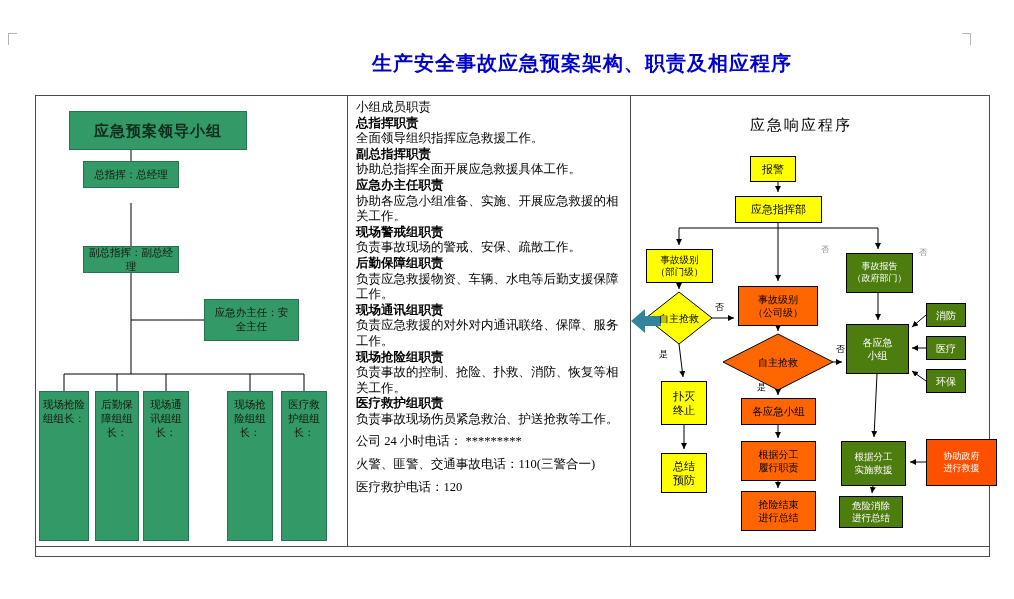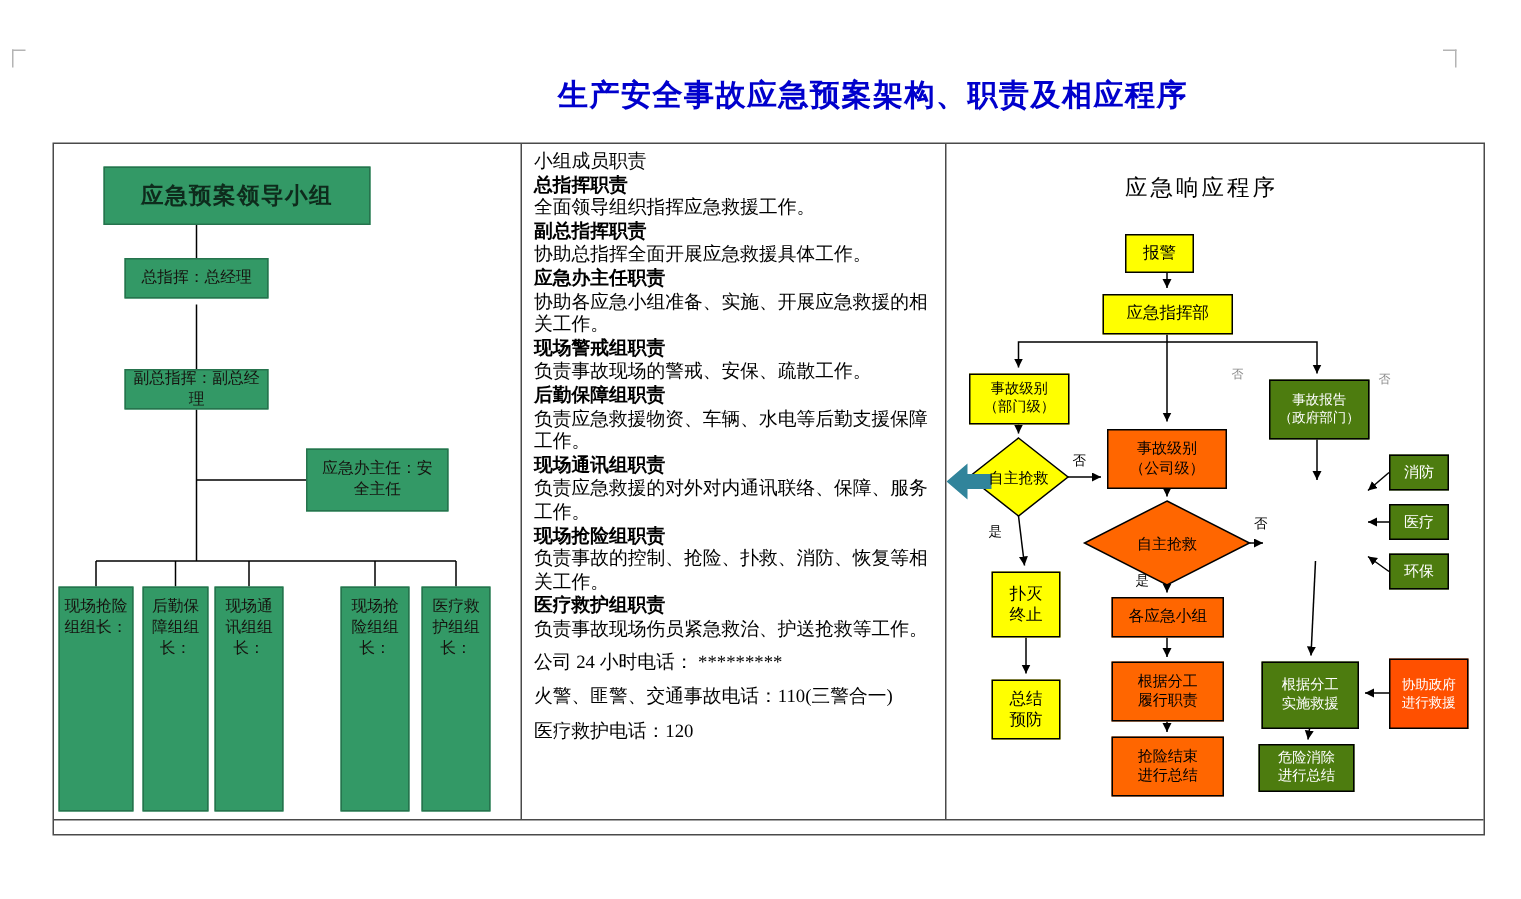--- a/index.html
+++ b/index.html
@@ -73,21 +73,21 @@
         <line x1="95" y1="224" x2="168" y2="224"></line>
         <line x1="28" y1="278" x2="268" y2="278"></line>
         <line x1="28" y1="278" x2="28" y2="295"></line>
         <line x1="81" y1="278" x2="81" y2="295"></line>
         <line x1="130" y1="278" x2="130" y2="295"></line>
         <line x1="214" y1="278" x2="214" y2="295"></line>
         <line x1="268" y1="278" x2="268" y2="295"></line>
       </g>
     </svg>
     <div class="obox header" style="left:33px; top:15px; width:178px; height:39px;">应急预案领导小组</div>
-    <div class="obox" style="left:47px; top:76px; width:96px; height:27px;">总指挥：总经理</div>
+    <div class="obox" style="left:47px; top:65px; width:96px; height:27px;">总指挥：总经理</div>
     <div class="obox" style="left:47px; top:150px; width:96px; height:27px;">副总指挥：副总经理</div>
     <div class="obox" style="left:168px; top:203px; width:95px; height:42px; padding:0 6px;">应急办主任：安全主任</div>
     <div class="obox team" style="left:3px;   top:295px; width:50px; height:150px;">现场抢险组组长：</div>
     <div class="obox team" style="left:59px;  top:295px; width:44px; height:150px;">后勤保障组组长：</div>
     <div class="obox team" style="left:107px; top:295px; width:46px; height:150px;">现场通讯组组长：</div>
     <div class="obox team" style="left:191px; top:295px; width:46px; height:150px;">现场抢险组组长：</div>
     <div class="obox team" style="left:245px; top:295px; width:46px; height:150px;">医疗救护组组长：</div>
   </div>
 
   <div class="panel panel-mid">
@@ -163,28 +163,30 @@
 （公司级）</div>
     <div class="dtext" style="left:117px; top:260px; width:60px;">自主抢救</div>
     <div class="fnode orange" style="left:110px; top:302px; width:75px; height:27px; font-size:10.5px;">各应急小组</div>
     <div class="fnode orange" style="left:110px; top:345px; width:75px; height:40px; font-size:10px;">根据分工
 履行职责</div>
     <div class="fnode orange" style="left:110px; top:395px; width:75px; height:40px; font-size:10px;">抢险结束
 进行总结</div>
 
     <div class="fnode red" style="left:215px; top:157px; width:67px; height:40px; font-size:9px;">事故报告
 （政府部门）</div>
+    <div class="fnode red" style="left:215px; top:228px; width:63px; height:50px; font-size:10px;">各应急
+小组</div>
     <div class="fnode red" style="left:295px; top:207px; width:40px; height:24px; font-size:10px;">消防</div>
     <div class="fnode red" style="left:295px; top:240px; width:40px; height:24px; font-size:10px;">医疗</div>
     <div class="fnode red" style="left:295px; top:273px; width:40px; height:24px; font-size:10px;">环保</div>
     <div class="fnode red" style="left:210px; top:345px; width:65px; height:45px; font-size:9.5px;">根据分工
 实施救援</div>
     <div class="fnode red" style="left:208px; top:400px; width:64px; height:32px; font-size:9.5px;">危险消除
 进行总结</div>
-    <div class="fnode orangered" style="left:295px; top:343px; width:53px; height:47px; font-size:9px;">协助政府
+    <div class="fnode orangered" style="left:295px; top:343px; width:71px; height:47px; font-size:9px;">协助政府
 进行救援</div>
 
     <span class="dec" style="left:84px;  top:205px;">否</span>
     <span class="dec" style="left:28px;  top:252px;">是</span>
     <span class="dec" style="left:205px; top:247px;">否</span>
     <span class="dec" style="left:126px; top:285px;">是</span>
     <span class="dec gray" style="left:190px; top:148px;">否</span>
     <span class="dec gray" style="left:288px; top:151px;">否</span>
   </div>
 

